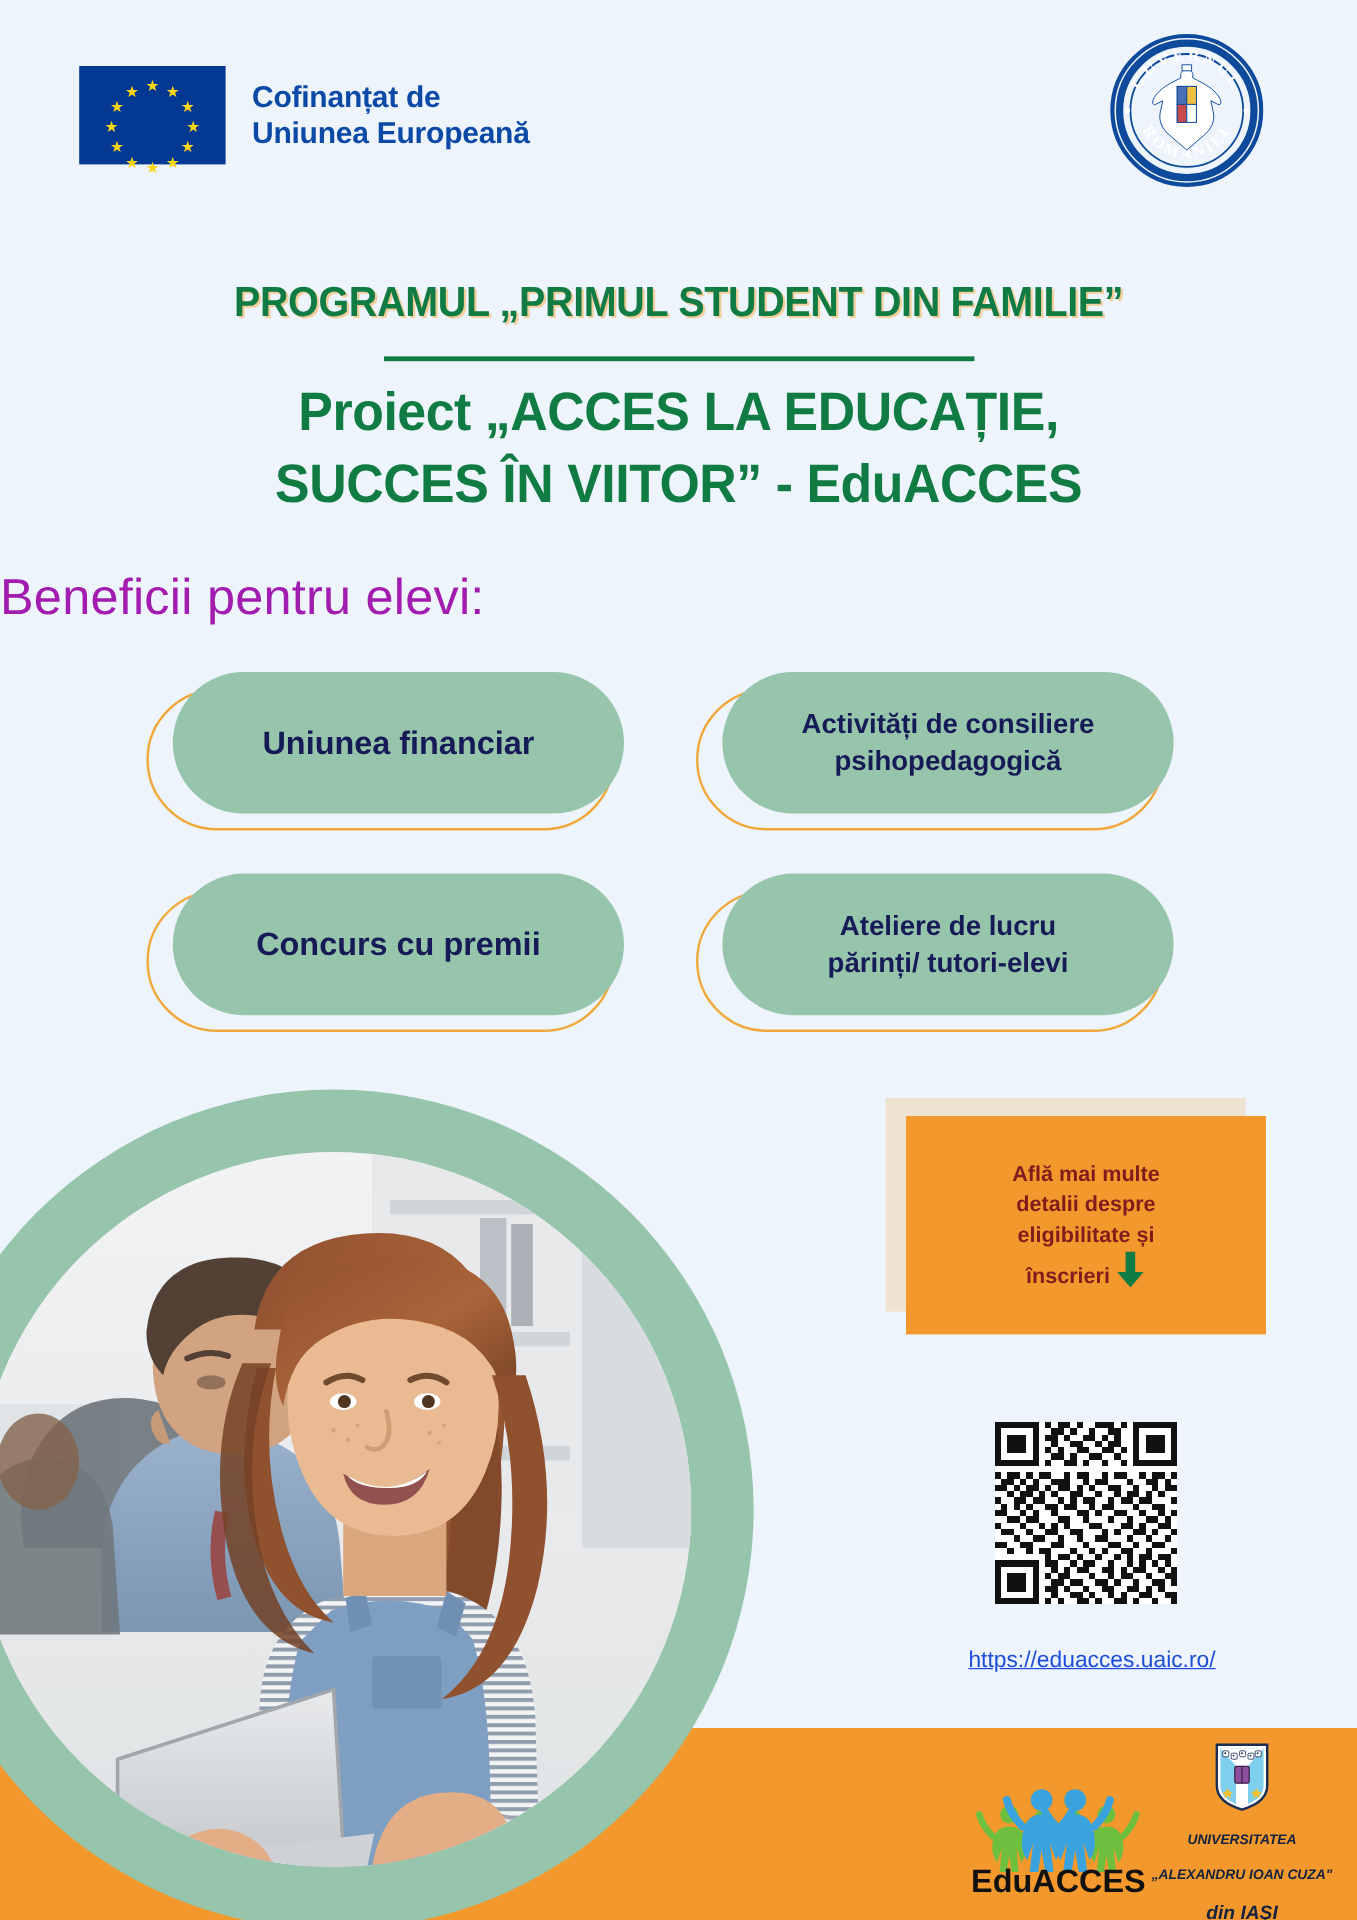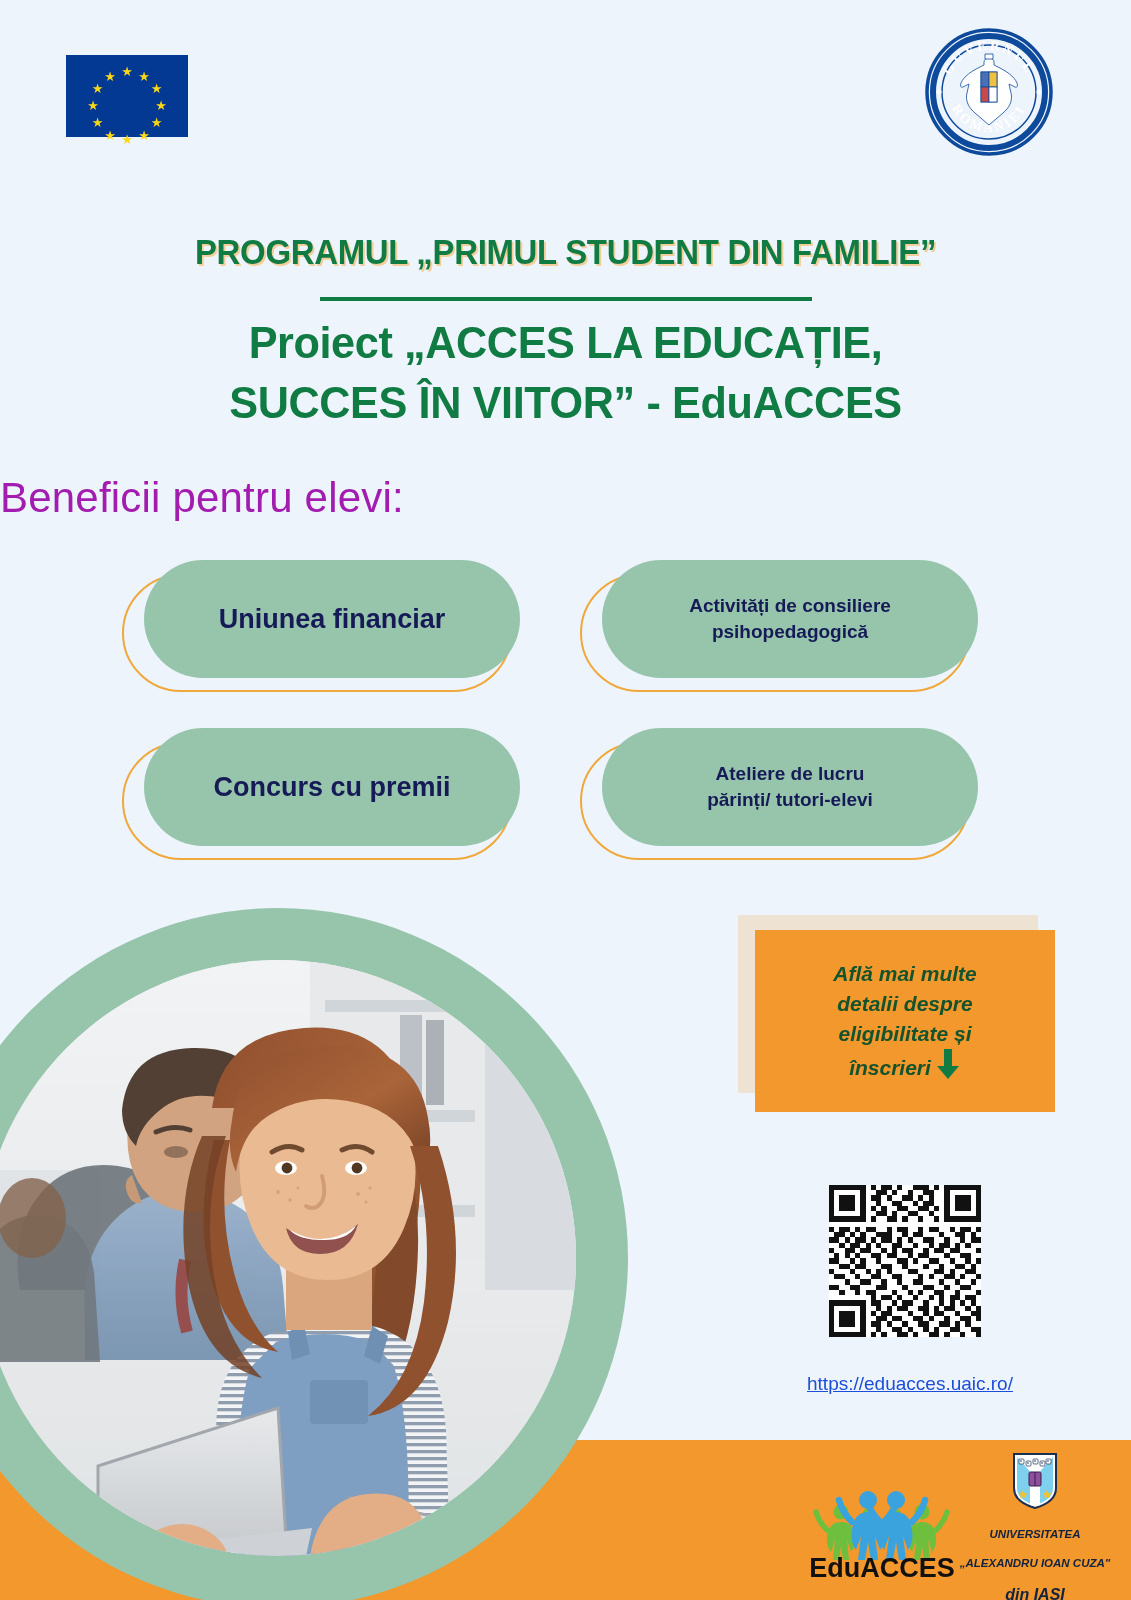--- a/index.html
+++ b/index.html
@@ -155,21 +155,21 @@
     padding: 0 22px;
   }
   .pill-label {
     color: #161a56;
     font-weight: bold;
     text-align: center;
     line-height: 1.35;
     white-space: pre-line;
   }
   .pill-label.big { font-size: 27px; }
-  .pill-label.small { font-size: 19px; text-align: center; }
+  .pill-label.small { font-size: 23px; text-align: center; }
 
   
   .photo-ring {
     position: absolute;
     left: -72px;
     top: 908px;
     width: 700px;
     height: 700px;
     border-radius: 50%;
     background: #96c5ab;
@@ -213,28 +213,27 @@
     left: 755px;
     top: 930px;
     width: 300px;
     height: 182px;
     background: #f2982c;
     display: flex;
     align-items: center;
     justify-content: center;
   }
   .callout-text {
-    color: #14532d;
+    color: #7f1d1d;
     font-weight: bold;
-    font-size: 21px;
+    font-size: 18px;
     line-height: 1.42;
     text-align: center;
     white-space: pre-line;
     padding: 0 10px;
-    font-style: italic;
   }
   .callout-arrow {
     display: inline-block;
     vertical-align: -4px;
     margin-left: 4px;
   }
 
   
   .qr-box {
     position: absolute;
@@ -298,20 +297,22 @@
       <span class="eu-star" style="left:88.5px; top:44px;">★</span>
       <span class="eu-star" style="left:84px; top:61px;">★</span>
       <span class="eu-star" style="left:71.5px; top:73.5px;">★</span>
       <span class="eu-star" style="left:54.5px; top:78px;">★</span>
       <span class="eu-star" style="left:37.5px; top:73.5px;">★</span>
       <span class="eu-star" style="left:25px; top:61px;">★</span>
       <span class="eu-star" style="left:20.5px; top:44px;">★</span>
       <span class="eu-star" style="left:25px; top:27px;">★</span>
       <span class="eu-star" style="left:37.5px; top:14.5px;">★</span>
     </div>
+    <div class="eu-text">Cofinanțat de
+Uniunea Europeană</div>
   </div>
 
   <svg class="gov-seal" viewBox="0 0 128 128">
     <circle cx="64" cy="64" r="62" fill="none" stroke="#0d4a9c" stroke-width="3.5"></circle>
     <circle cx="64" cy="64" r="56" fill="none" stroke="#0d4a9c" stroke-width="6"></circle>
     <circle cx="64" cy="64" r="47" fill="none" stroke="#0d4a9c" stroke-width="1.5"></circle>
     <defs>
       <path id="arcTop" d="M 22,64 A 42,42 0 0 1 106,64"></path>
       <path id="arcBot" d="M 24,64 A 40,40 0 0 0 104,64"></path>
     </defs>

